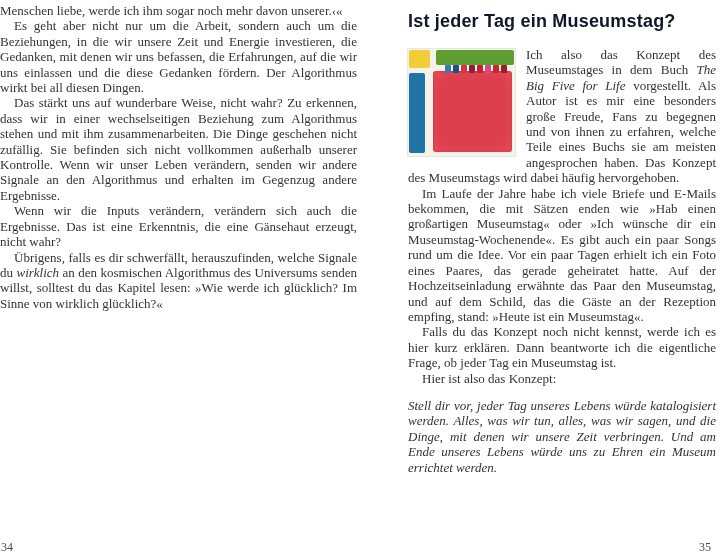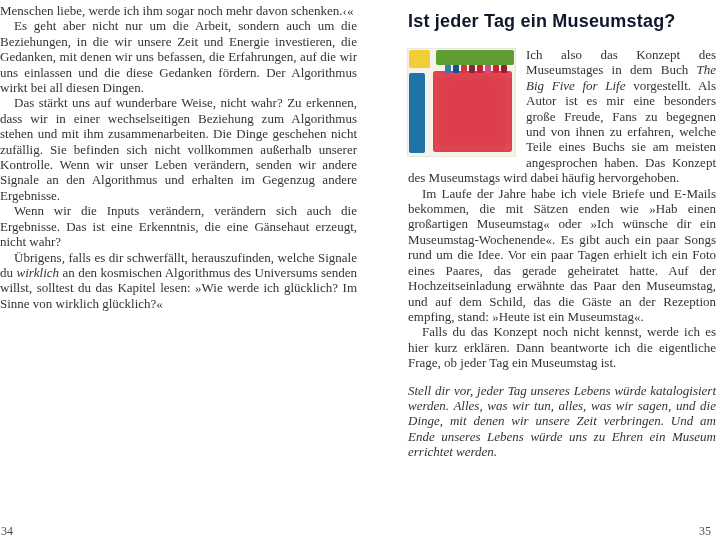--- a/index.html
+++ b/index.html
@@ -70,37 +70,37 @@
   }
   .aw-squares span { display: block; width: 6px; height: 8px; border-radius: 1px; }
 
   .quote-paragraph {
     margin-top: 12px !important;
     font-style: italic;
   }
 
   .page-number {
     position: absolute;
-    bottom: 20px;
+    bottom: 4px;
     font-size: 12px;
     color: #4a4a4a;
   }
   .page-number-left  { left: 1px; }
   .page-number-right { right: 5px; text-align: right; }
 
   em { font-style: italic; }
 </style>
 </head>
 <body>
 
 <div class="spread">
 
   <div class="page page-left">
     <div class="body-text">
-      <p>Menschen liebe, werde ich ihm sogar noch mehr davon schenken.‹«</p>
+      <p>Menschen liebe, werde ich ihm sogar noch mehr davon unserer.‹«</p>
       <p class="indent">Es geht aber nicht nur um die Arbeit, sondern auch um die Beziehungen, in die wir unsere Zeit und Energie investieren, die Gedanken, mit denen wir uns befassen, die Erfahrungen, auf die wir uns einlassen und die diese Gedanken fördern. Der Algorithmus wirkt bei all diesen Dingen.</p>
       <p class="indent">Das stärkt uns auf wunderbare Weise, nicht wahr? Zu erkennen, dass wir in einer wechselseitigen Beziehung zum Algorithmus stehen und mit ihm zusammenarbeiten. Die Dinge geschehen nicht zufällig. Sie befinden sich nicht vollkommen außerhalb unserer Kontrolle. Wenn wir unser Leben verändern, senden wir andere Signale an den Algorithmus und erhalten im Gegenzug andere Ergebnisse.</p>
       <p class="indent">Wenn wir die Inputs verändern, verändern sich auch die Ergebnisse. Das ist eine Erkenntnis, die eine Gänsehaut erzeugt, nicht wahr?</p>
       <p class="indent"><span>Übrigens, falls es dir schwerfällt, herauszufinden, welche Signale du </span><em>wirklich</em><span> an den kosmischen Algorithmus des Universums senden willst, solltest du das Kapitel lesen: »Wie werde ich glücklich? Im Sinne von wirklich glücklich?«</span></p>
     </div>
     <div class="page-number page-number-left">34</div>
   </div>
 
   <div class="page page-right">
 
@@ -121,19 +121,20 @@
           <span style="background-color: rgb(197, 31, 56);"></span>
           <span style="background-color: rgb(212, 74, 134);"></span>
           <span style="background-color: rgb(204, 34, 49);"></span>
           <span style="background-color: rgb(156, 28, 44);"></span>
         </div>
       </div>
 
       <p><span>Ich also das Konzept des Museumstages in dem Buch </span><em>The Big Five for Life</em><span> vorgestellt. Als Autor ist es mir eine besonders große Freude, Fans zu begegnen und von ihnen zu erfahren, welche Teile eines Buchs sie am meisten angesprochen haben. Das Konzept des Museumstags wird dabei häufig hervorgehoben.</span></p>
       <p class="indent">Im Laufe der Jahre habe ich viele Briefe und E-Mails bekommen, die mit Sätzen enden wie »Hab einen großartigen Museumstag« oder »Ich wünsche dir ein Museumstag-Wochenende«. Es gibt auch ein paar Songs rund um die Idee. Vor ein paar Tagen erhielt ich ein Foto eines Paares, das gerade geheiratet hatte. Auf der Hochzeitseinladung erwähnte das Paar den Museumstag, und auf dem Schild, das die Gäste an der Rezeption empfing, stand: »Heute ist ein Museumstag«.</p>
       <p class="indent">Falls du das Konzept noch nicht kennst, werde ich es hier kurz erklären. Dann beantworte ich die eigentliche Frage, ob jeder Tag ein Museumstag ist.</p>
+      <p class="indent">Hier ist also das Konzept:</p>
       <p class="quote-paragraph">Stell dir vor, jeder Tag unseres Lebens würde katalogisiert werden. Alles, was wir tun, alles, was wir sagen, und die Dinge, mit denen wir unsere Zeit verbringen. Und am Ende unseres Lebens würde uns zu Ehren ein Museum errichtet werden.</p>
     </div>
 
     <div class="page-number page-number-right">35</div>
   </div>
 
 </div>
 
 </body></html>

